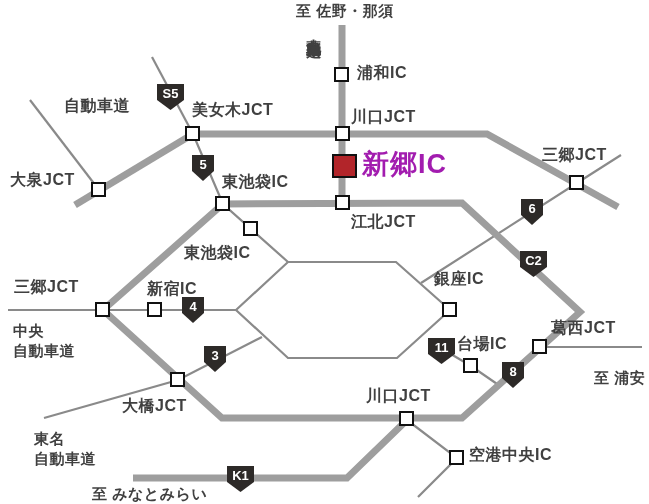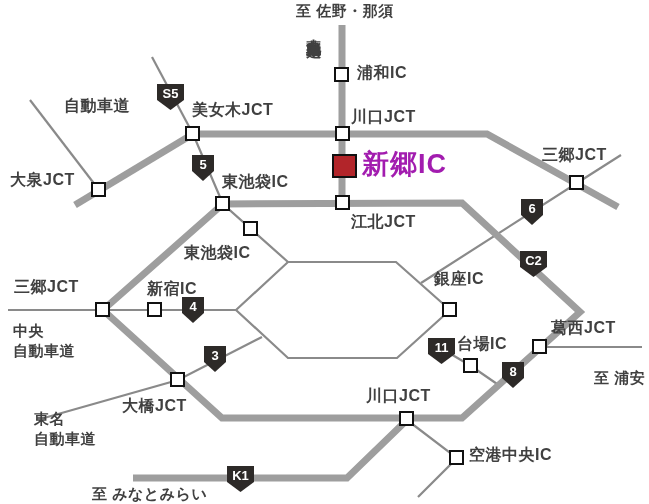--- a/index.html
+++ b/index.html
@@ -112,21 +112,21 @@
   <div class="lbl" style="left:147px;top:281px">新宿IC</div>
   <div class="lbl lbl-2line lbl-sm" style="left:13px;top:321px">
     <span>中央</span>
     <span>自動車道</span>
   </div>
   <div class="lbl" style="left:434px;top:271px">銀座IC</div>
   <div class="lbl" style="left:551px;top:320px">葛西JCT</div>
   <div class="lbl lbl-sm" style="left:594px;top:370px">至 浦安</div>
   <div class="lbl" style="left:457px;top:336px">台場IC</div>
   <div class="lbl" style="left:122px;top:398px">大橋JCT</div>
-  <div class="lbl lbl-2line lbl-sm" style="left:34px;top:409px">
+  <div class="lbl lbl-2line lbl-sm" style="left:34px;top:429px">
     <span>東名</span>
     <span>自動車道</span>
   </div>
   <div class="lbl" style="left:366px;top:388px">川口JCT</div>
   <div class="lbl" style="left:469px;top:447px">空港中央IC</div>
   <div class="lbl lbl-sm" style="left:92px;top:486px">至 みなとみらい</div>
 
 </div>
 
 </body></html>

